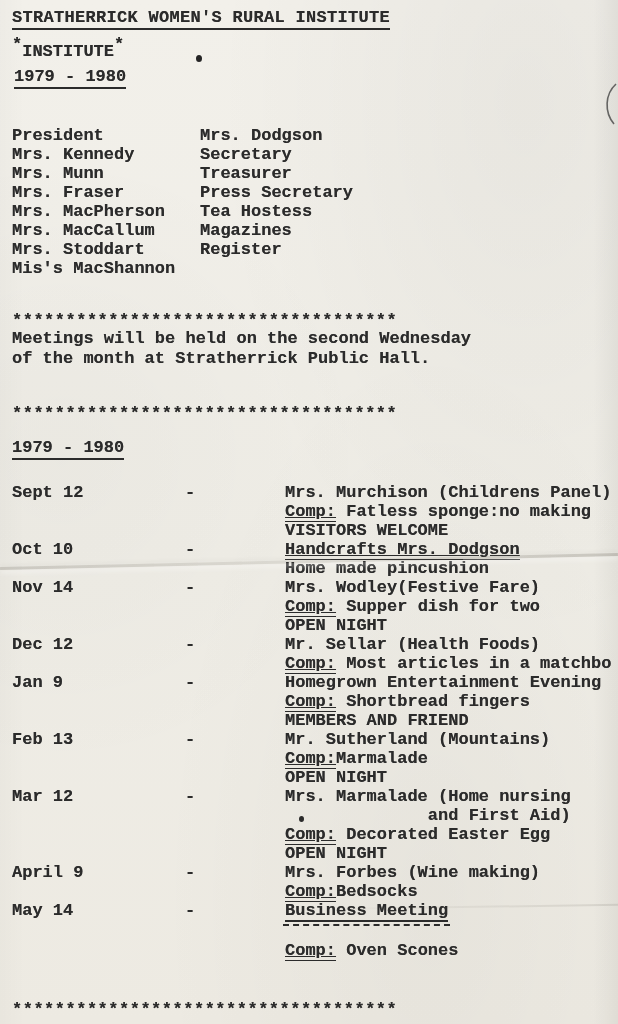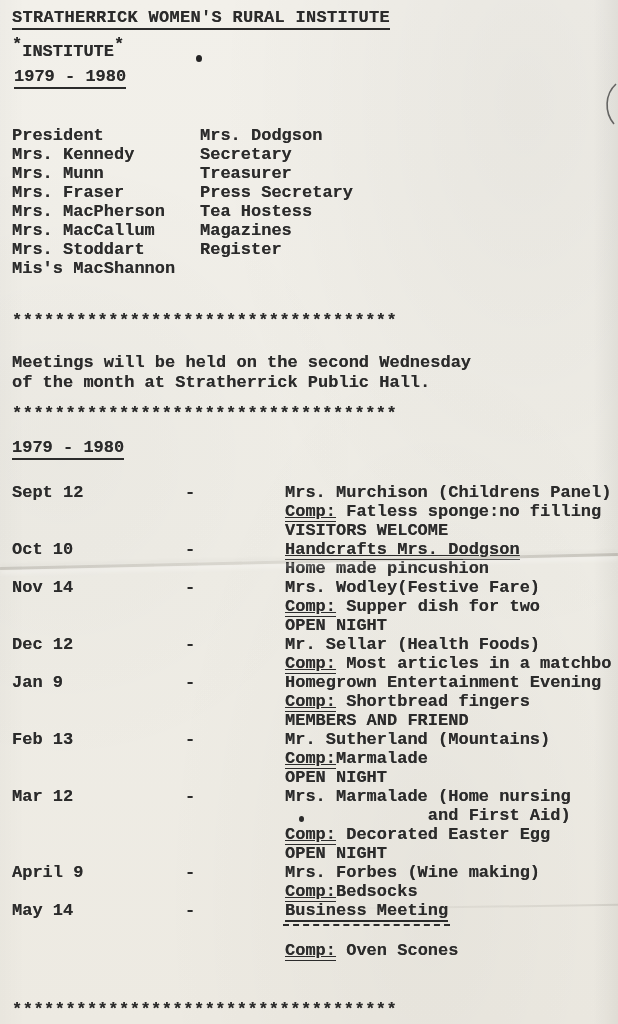--- a/index.html
+++ b/index.html
@@ -21,21 +21,21 @@
   .u{border-bottom:1.6px solid #2b2b2b;text-decoration:underline;}
   .u2{position:relative;display:inline-block;border-bottom:2px solid #2b2b2b;}
   .u2::after{content:"";position:absolute;left:-2px;right:-2px;bottom:-6px;border-bottom:2px dashed #2b2b2b;}
   .sup{position:relative;top:-7px;}
 
   #title{left:12px;top:8px;letter-spacing:0.3px;}
   #prog-line{left:12px;top:42px;}
   #session-top{left:14px;top:67px;}
   #officers{left:12px;top:126px;display:grid;grid-template-columns:188px auto;line-height:19px;}
   #sep1{left:12px;top:311px;letter-spacing:0.5px;}
-  #notice{left:12px;top:353px;line-height:19.5px;}
+  #notice{left:12px;top:329px;line-height:19.5px;}
   #sep2{left:12px;top:404px;letter-spacing:0.5px;}
   #heading2{left:12px;top:438px;}
   #schedule{left:12px;top:483px;width:606px;line-height:19px;}
   .entry{display:grid;grid-template-columns:173px 100px 1fr;align-items:start;}
   .entry .line{white-space:pre;}
   #sep3{left:12px;top:1000px;letter-spacing:0.5px;}
 
   
   .crease-h{left:0;top:560px;width:618px;height:3px;
     background:linear-gradient(90deg,rgba(90,85,75,0.22),rgba(90,85,75,0.10) 55%,rgba(90,85,75,0.25));
@@ -85,21 +85,21 @@
 <div class="abs" id="sep2">************************************</div>
 
 <div class="abs ul" id="heading2">1979 - 1980</div>
 
 <div class="abs" id="schedule">
     <div class="entry">
       <div>Sept 12</div>
       <div>-</div>
       <div>
         <div class="line"><span>Mrs. Murchison (Childrens Panel)</span></div>
-        <div class="line"><span class="u">Comp:</span><span> Fatless sponge:no filling</span></div>
+        <div class="line"><span class="u">Comp:</span><span> Fatless sponge:no making</span></div>
         <div class="line"><span>VISITORS WELCOME</span></div>
       </div>
     </div>
     <div class="entry">
       <div>Oct 10</div>
       <div>-</div>
       <div>
         <div class="line"><span class="u">Handcrafts Mrs. Dodgson</span></div>
         <div class="line"><span>Home made pincushion</span></div>
       </div>

